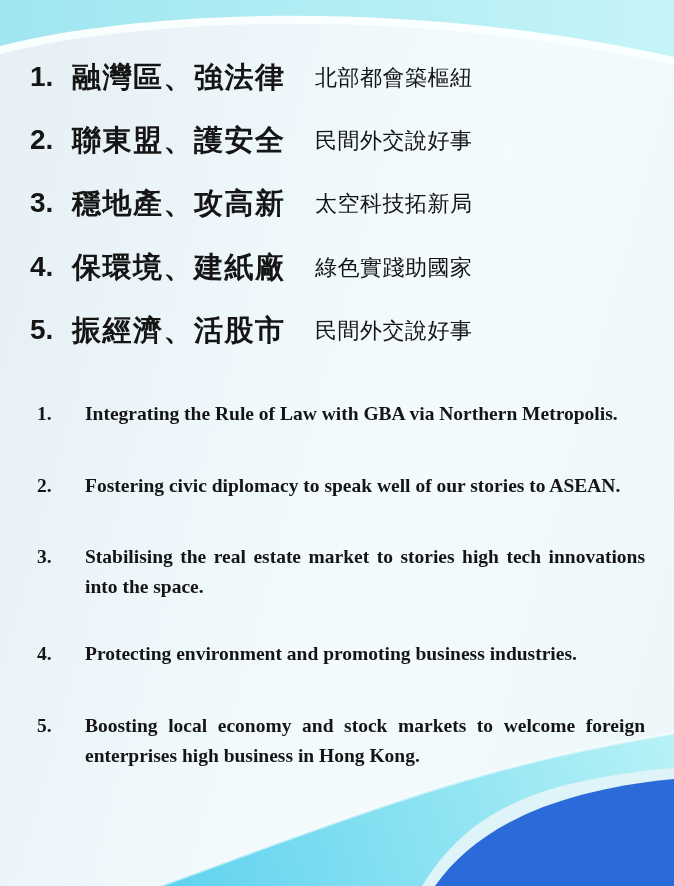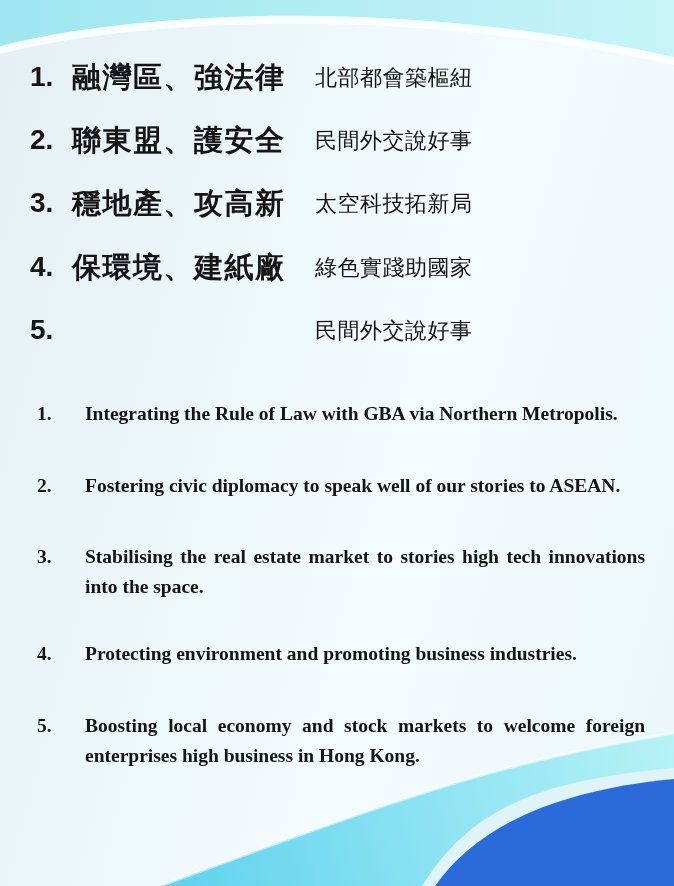--- a/index.html
+++ b/index.html
@@ -89,20 +89,21 @@
       <span class="cn-bold">穩地產、攻高新</span>
       <span class="cn-rest">太空科技拓新局</span>
     </div>
     <div class="cn-row" style="top:247px">
       <span class="cn-num">4.</span>
       <span class="cn-bold">保環境、建紙廠</span>
       <span class="cn-rest">綠色實踐助國家</span>
     </div>
     <div class="cn-row" style="top:310px">
       <span class="cn-num">5.</span>
+      <span class="cn-bold">振經濟、活股市</span>
       <span class="cn-rest">民間外交說好事</span>
     </div>
 
     <div class="en-row" style="top:399px">
       <span class="en-num">1.</span>
       <div class="en-text one-line">Integrating the Rule of Law with GBA via Northern Metropolis.</div>
     </div>
     <div class="en-row" style="top:471px">
       <span class="en-num">2.</span>
       <div class="en-text one-line">Fostering civic diplomacy to speak well of our stories to ASEAN.</div>

